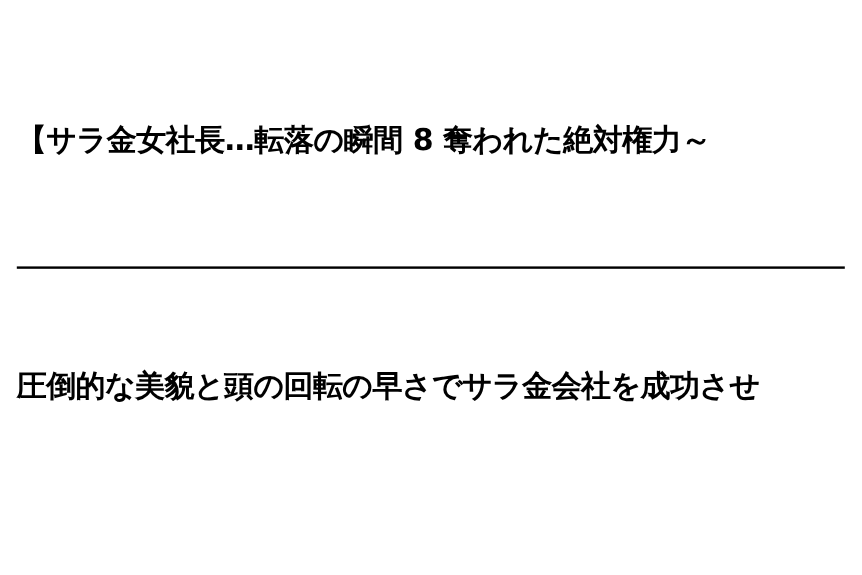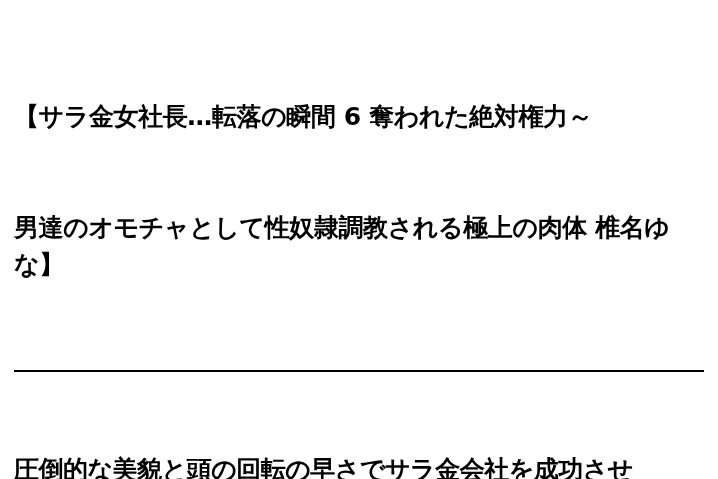--- a/index.html
+++ b/index.html
@@ -51,22 +51,21 @@
   .body-line {
     display: block;
   }
 </style>
 </head>
 <body>
 
 <div id="page">
 
   <div id="title-block">
-    <span class="title-line">【サラ金女社長…転落の瞬間 6 奪われた絶対権力～</span>
-    <span class="title-line">男達のオモチャとして性奴隷調教される極上の肉体 椎名ゆな】</span>
+    <span class="title-line">【サラ金女社長…転落の瞬間 8 奪われた絶対権力～</span>
   </div>
 
   <hr id="divider">
 
   <div id="body-block">
     <span class="body-line">圧倒的な美貌と頭の回転の早さでサラ金会社を成功させ</span>
     
     
     
     

